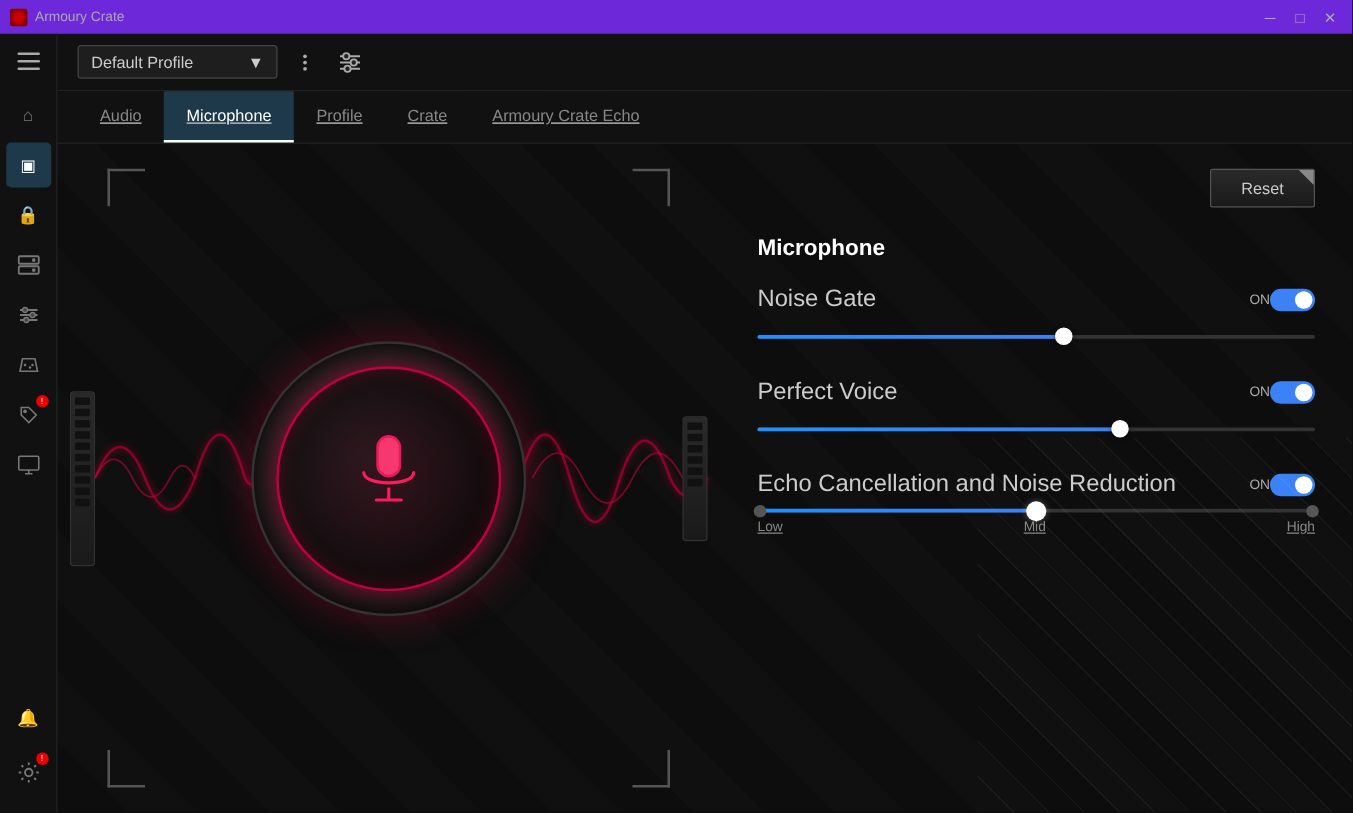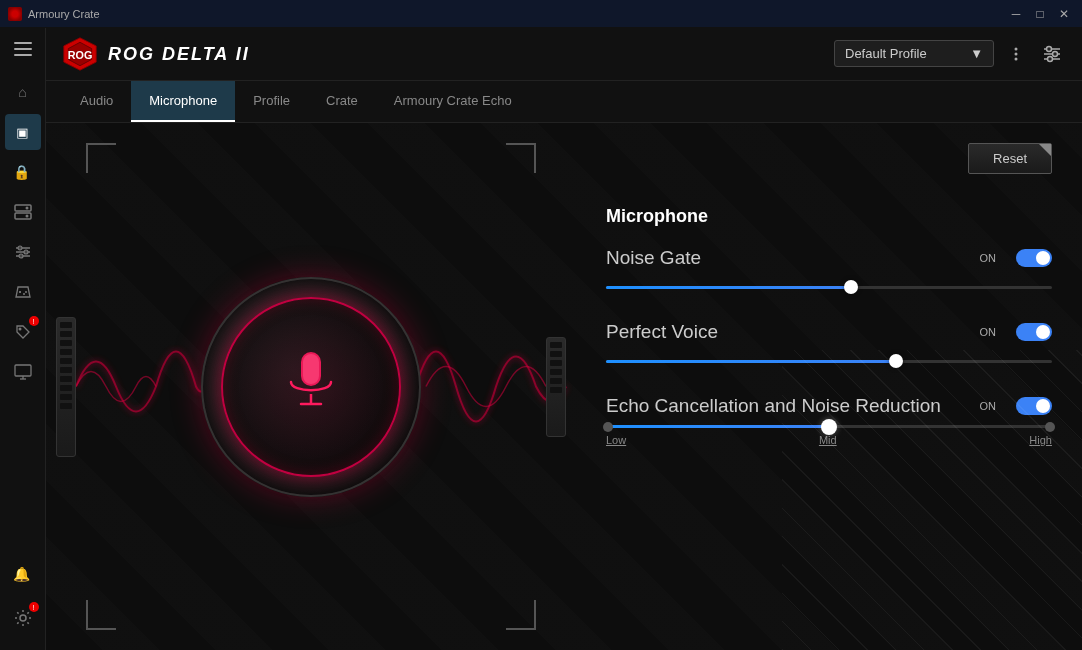--- a/index.html
+++ b/index.html
@@ -10,21 +10,21 @@
       color: #ccc;
       font-family: 'Segoe UI', Arial, sans-serif;
       font-size: 13px;
       overflow: hidden;
       position: relative;
     }
 
     
     .titlebar {
       height: 28px;
-      background: #0f172a;
+      background: #6d28d9;
       display: flex;
       align-items: center;
       justify-content: space-between;
       padding: 0 8px;
       border-bottom: 1px solid #111;
     }
     .titlebar-left {
       display: flex;
       align-items: center;
       gap: 6px;
@@ -212,20 +212,21 @@
       justify-content: center;
     }
 
     
     .tabs {
       display: flex;
       align-items: flex-start;
       background: #111;
       border-bottom: 1px solid #222;
       padding: 0 16px;
+      text-decoration: underline;
     }
     .tab {
       padding: 12px 18px;
       cursor: pointer;
       font-size: 13px;
       color: #888;
       border-bottom: 2px solid transparent;
       white-space: nowrap;
     }
     .tab.active {
@@ -360,21 +361,21 @@
     
     .controls-area {
       flex: 1;
       padding: 20px 30px;
       overflow-y: auto;
       position: relative;
     }
     .reset-btn-container {
       display: flex;
       justify-content: flex-end;
-      margin-bottom: 32px;
+      margin-bottom: 22px;
     }
     .reset-btn {
       background: linear-gradient(180deg, #2a2a2a, #1a1a1a);
       border: 1px solid #555;
       color: #ccc;
       padding: 7px 24px;
       cursor: pointer;
       font-size: 13px;
       border-radius: 2px;
       position: relative;
@@ -409,21 +410,21 @@
     }
     .control-label {
       font-size: 19px;
       color: #ccc;
     }
 
     
     .toggle {
       display: flex;
       align-items: center;
-      gap: 20px;
+      gap: 0;
       cursor: pointer;
       justify-content: flex-end;
     }
     .toggle-label {
       font-size: 11px;
       color: #aaa;
     }
     .toggle-switch {
       width: 36px;
       height: 18px;
@@ -641,30 +642,20 @@
           <path d="M9 1v2M9 15v2M1 9h2M15 9h2M3.2 3.2l1.4 1.4M13.4 13.4l1.4 1.4M3.2 14.8l1.4-1.4M13.4 4.6l1.4-1.4" stroke="#777" stroke-width="1.5"></path>
         </svg>
         <div class="badge">!</div>
       </div>
     </div>
   </div>
 
   <div class="content-area">
 
     <div class="header">
-      <div class="logo-area">
-        <div class="rog-logo">
-          <svg class="rog-emblem" viewBox="0 0 40 40" width="40" height="40">
-            <polygon points="20,2 38,11 38,29 20,38 2,29 2,11" fill="#c00" stroke="#800" stroke-width="1"></polygon>
-            <polygon points="20,7 33,14 33,26 20,33 7,26 7,14" fill="#900" stroke="#600" stroke-width="1"></polygon>
-            <text x="20" y="26" text-anchor="middle" font-size="12" fill="#fff" font-weight="bold">ROG</text>
-          </svg>
-        </div>
-        <span class="rog-text">ROG DELTA II</span>
-      </div>
       <div class="header-right">
         <div class="profile-dropdown">
           <span>Default Profile</span>
           <span class="dropdown-arrow">▼</span>
         </div>
         <button class="header-dots-btn">
           <svg width="18" height="18" viewBox="0 0 18 18" fill="none">
             <circle cx="9" cy="4" r="1.5" fill="#aaa"></circle>
             <circle cx="9" cy="9" r="1.5" fill="#aaa"></circle>
             <circle cx="9" cy="14" r="1.5" fill="#aaa"></circle>

